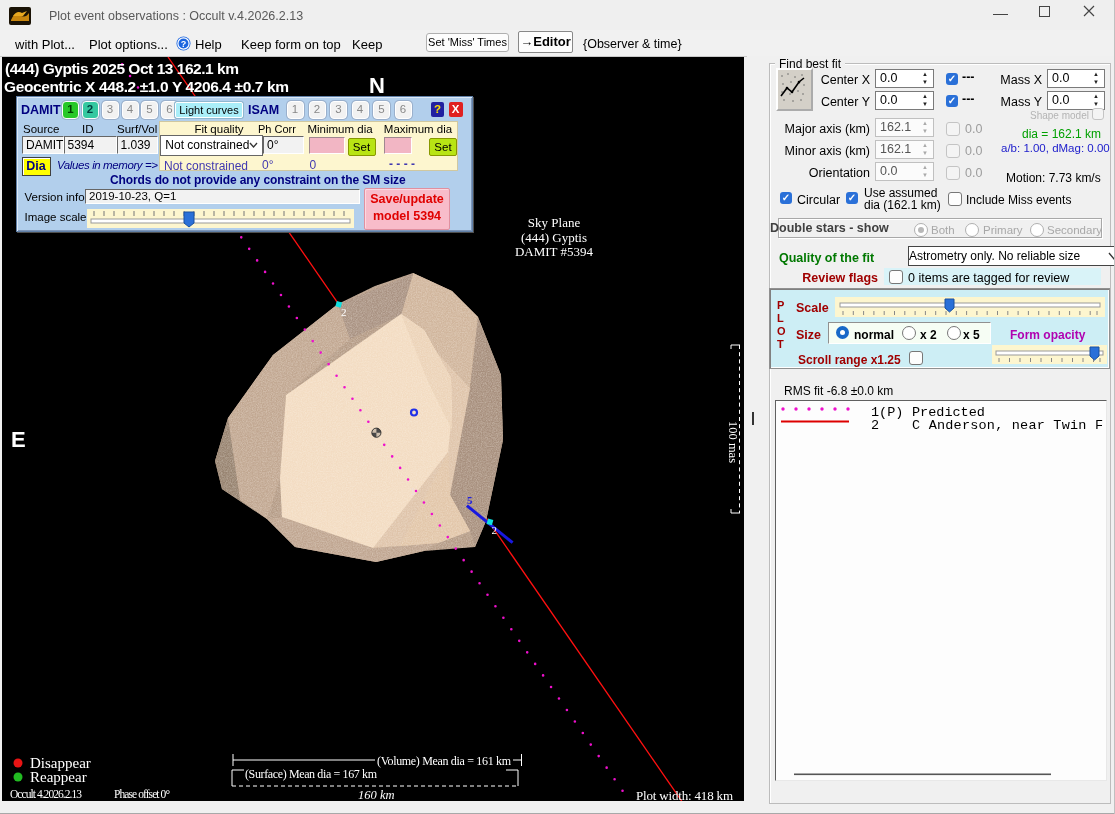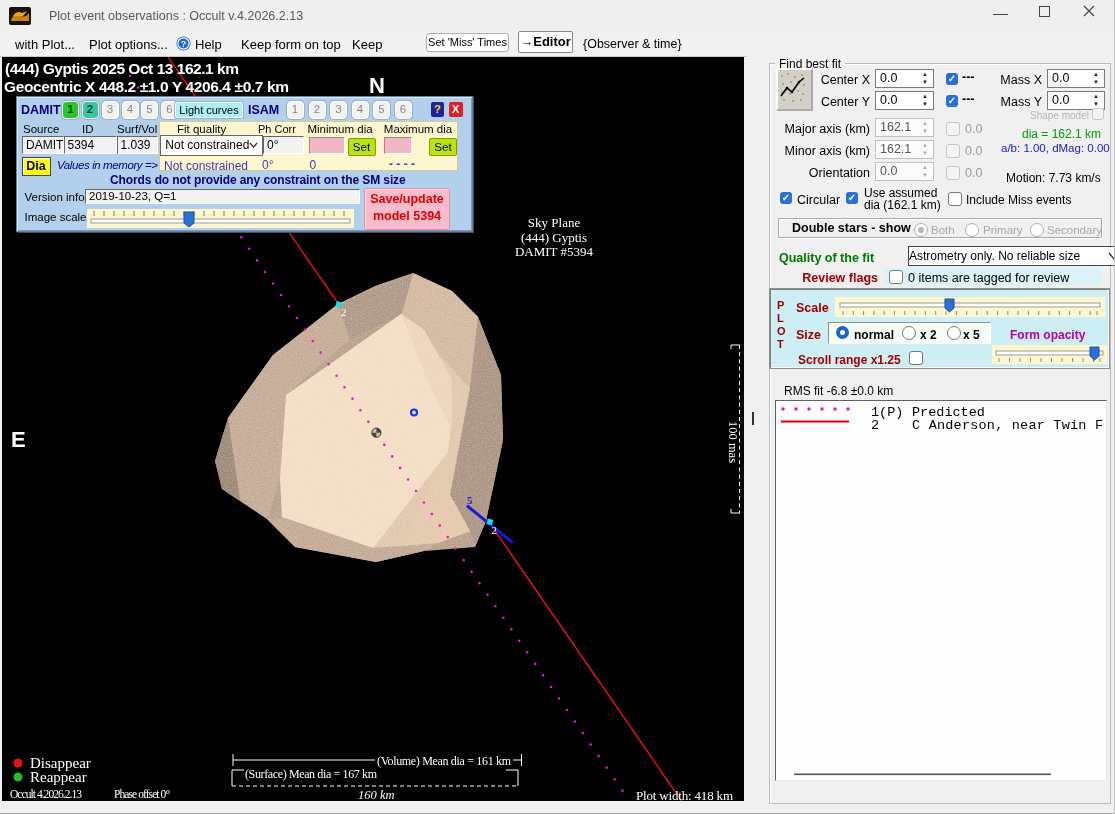--- a/index.html
+++ b/index.html
@@ -151,21 +151,21 @@
 <div class="btn6" style="left:313px;top:4px;background:#f2f2f2;color:#888">3</div>
 <div class="btn6" style="left:334.5px;top:4px;background:#f2f2f2;color:#888">4</div>
 <div class="btn6" style="left:356px;top:4px;background:#f2f2f2;color:#888">5</div>
 <div class="btn6" style="left:377.5px;top:4px;background:#f2f2f2;color:#888">6</div>
 <div class="abs" style="left:414px;top:5px;width:13px;height:15px;background:#2020a0;color:#ffe000;font-weight:bold;font-size:11.5px;text-align:center;line-height:15px;border-radius:2px">?</div>
 <div class="abs" style="left:431.5px;top:5px;width:14px;height:15px;background:#e02020;color:#fff;font-weight:bold;font-size:11.5px;text-align:center;line-height:15px;border-radius:2px">X</div>
 <div class="abs" style="left:6px;top:26px;font-size:11.5px">Source</div>
 <div class="abs" style="left:65px;top:26px;font-size:11.5px">ID</div>
 <div class="abs" style="left:100px;top:26px;font-size:11.5px">Surf/Vol</div>
 <div class="abs" style="left:141.7px;top:24px;width:297px;height:48px;background:#fdf6cf;border:1px solid #d0c8a0"></div>
-<div class="abs" style="left:160px;top:26px;width:84px;font-size:11.5px;text-align:left">Fit quality</div>
+<div class="abs" style="left:160px;top:26px;width:84px;font-size:11.5px;text-align:center">Fit quality</div>
 <div class="abs" style="left:241px;top:26px;width:46px;font-size:11px;text-align:left">Ph Corr</div>
 <div class="abs" style="left:288px;top:26px;width:70px;font-size:11.5px;text-align:center">Minimum dia</div>
 <div class="abs" style="left:366px;top:26px;width:70px;font-size:11.5px;text-align:center">Maximum dia</div>
 <div class="inbox" style="left:5px;top:38.5px;width:37px;height:16px;line-height:16px">DAMIT</div>
 <div class="inbox" style="left:46.5px;top:38.5px;width:48px;height:16px;line-height:16px">5394</div>
 <div class="inbox" style="left:99.5px;top:38.5px;width:36px;height:16px;line-height:16px">1.039</div>
 <div class="abs" style="left:143.3px;top:38px;width:97px;height:19px;background:#fff;border:1px solid #666;font-size:12px;line-height:19px;padding-left:4px">Not constrained<svg style="position:absolute;right:4px;top:6px" width="9" height="7" viewBox="0 0 9 7">
           <path d="M1 1 L4.5 5 L8 1" fill="none" stroke="#333" stroke-width="1.3"></path>
         </svg></div>
 <div class="inbox" style="left:246px;top:38.5px;width:36px;height:16px;line-height:16px">0°</div>
@@ -274,21 +274,21 @@
 <div class="lab" style="left:1001px;top:141.5px;font-size:11.5px;color:#2020cc">a/b: 1.00, dMag: 0.00</div>
 <div class="lab" style="left:1006px;top:170.5px;font-size:12px">Motion: 7.73 km/s</div>
 <div class="cbb" style="left:780px;top:192px">✓</div>
 <div class="lab" style="left:797px;top:193px">Circular</div>
 <div class="cbb" style="left:846px;top:192px">✓</div>
 <div class="lab" style="left:864px;top:186px;font-size:12px">Use assumed</div>
 <div class="lab" style="left:864px;top:198px;font-size:12px">dia (162.1 km)</div>
 <div class="cbu" style="left:948px;top:192px"></div>
 <div class="lab" style="left:966px;top:193px;font-size:12px">Include Miss events</div>
 <div class="abs" style="left:778px;top:218px;width:322px;height:18px;border:1px solid #a8a8a8;box-shadow:inset 1px 1px 0 #fff,1px 1px 0 #fff"></div>
-<div class="lab" style="left:792px;top:221px;font-size:12.5px;font-weight:bold;color:#000000">Double stars - show</div>
+<div class="lab" style="left:770px;top:221px;font-size:12.5px;font-weight:bold;color:#404040">Double stars - show</div>
 <div class="radio" style="left:914px;top:223px;border-color:#b0b0b0"></div>
 <div class="abs" style="left:917.5px;top:226.5px;width:6px;height:6px;border-radius:50%;background:#b8b8b8"></div>
 <div class="lab gray" style="left:931px;top:224px;font-size:11.5px;color:#a8a8a8">Both</div>
 <div class="radio" style="left:965px;top:223px;border-color:#b0b0b0"></div>
 <div class="lab gray" style="left:983px;top:224px;font-size:11.5px;color:#a8a8a8">Primary</div>
 <div class="radio" style="left:1030px;top:223px;border-color:#b0b0b0"></div>
 <div class="lab gray" style="left:1047px;top:224px;font-size:11.5px;color:#a8a8a8">Secondary</div>
 <div class="lab" style="left:779px;top:251px;font-size:12.5px;font-weight:bold;color:#007800">Quality of the fit</div>
 <div class="abs" style="left:908px;top:246px;width:217px;height:18px;background:#fff;border:1.5px solid #444;font-size:12px;line-height:18px;padding-left:0">Astrometry only. No reliable size
 <svg style="position:absolute;right:6px;top:5px" width="12" height="9" viewBox="0 0 12 9">

